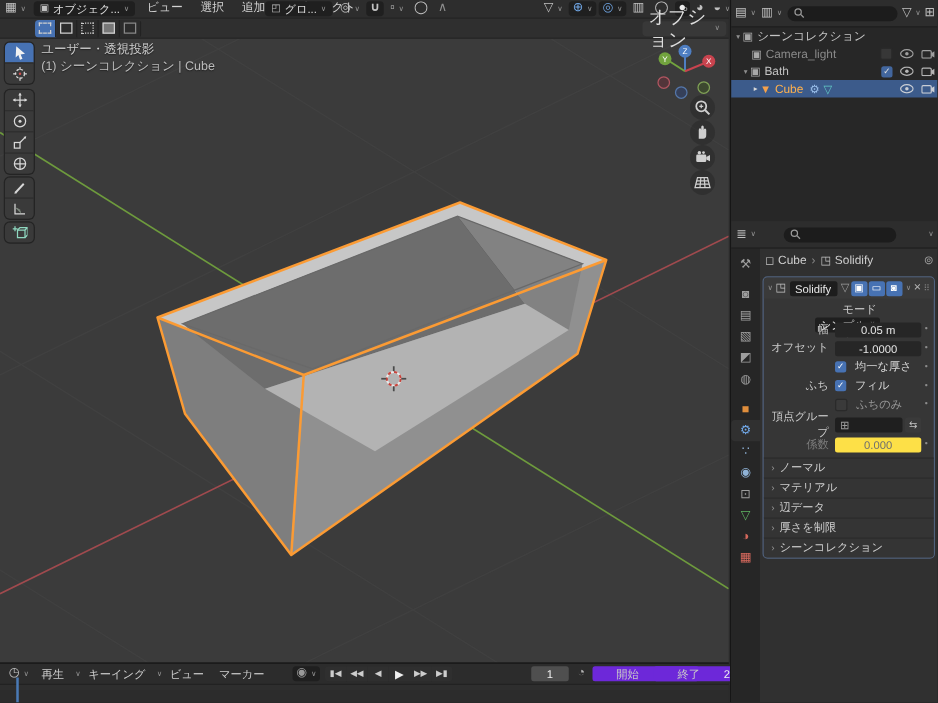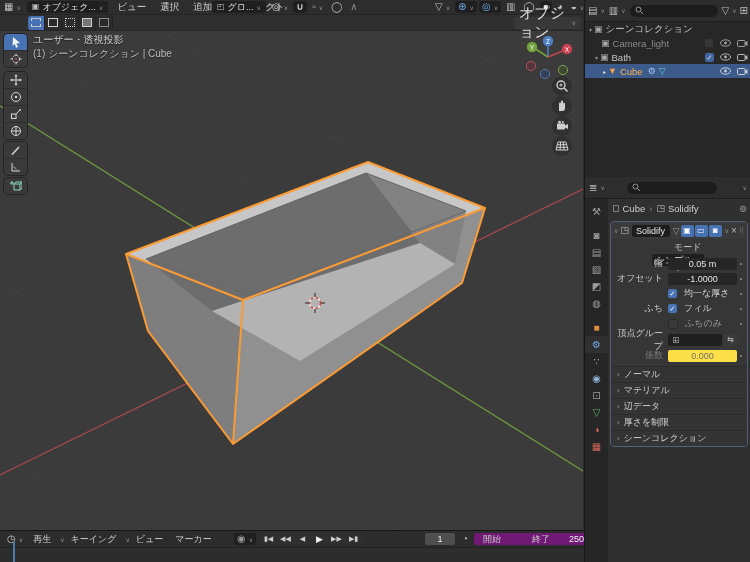--- a/index.html
+++ b/index.html
@@ -75,21 +75,21 @@
   #tl{left:0;top:530px;width:583px;height:32px;background:#2c2c2c;border-top:1px solid #161616;}
   #tlh{height:16px;display:flex;align-items:center;padding:0 3px;border-bottom:1px solid #222;}
   .tmenu{padding:0 6px;color:#cfcfcf;font-size:9px;}
   .pbtn{height:12px;min-width:13px;background:#2f2f2f;display:flex;align-items:center;justify-content:center;color:#cdcdcd;font-size:7px;padding:0 2px;}
   #ruler{position:relative;height:11px;background:#2a2a2a;border-bottom:1px solid #222;}
   .tick{position:absolute;top:1px;width:20px;text-align:center;color:#8c8c8c;font-size:8px;}
   #track{height:4px;background:#2e2e2e;}
   #playhead{position:absolute;left:6px;top:0;width:17px;height:11px;background:#4a7ab5;border-radius:2px;color:#fff;font-size:8px;text-align:center;line-height:11px;}
   #phline{position:absolute;left:13px;top:11px;width:2px;height:21px;background:#4a7ab5;}
   .ffield{background:#4f4f4f;border-radius:2px;height:12px;line-height:12px;color:#f0f0f0;text-align:center;font-size:9px;}
-  .sefield{background:#701a75;border-radius:2px;height:12px;display:flex;align-items:center;padding:0 9px;font-size:9px;color:#c9c9c9;}
+  .sefield{background:#6d28d9;border-radius:2px;height:12px;display:flex;align-items:center;padding:0 19px;font-size:9px;color:#c9c9c9;}
 </style>
 </head>
 <body>
 
 <div id="root">
 
   <div id="vh1" class="abs row">
     <div class="hbtn">
       <span class="ico">▦</span>
       <span class="chev">∨</span>

